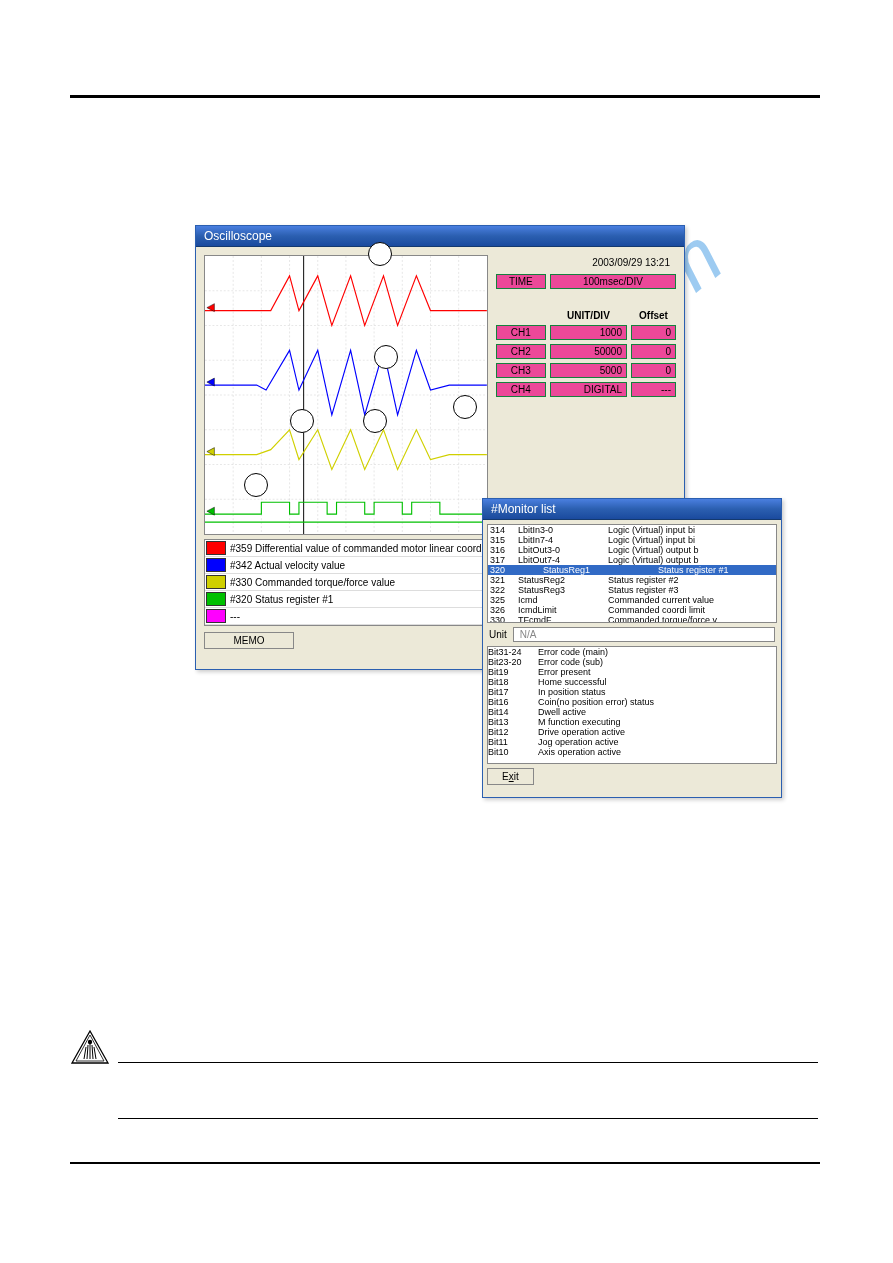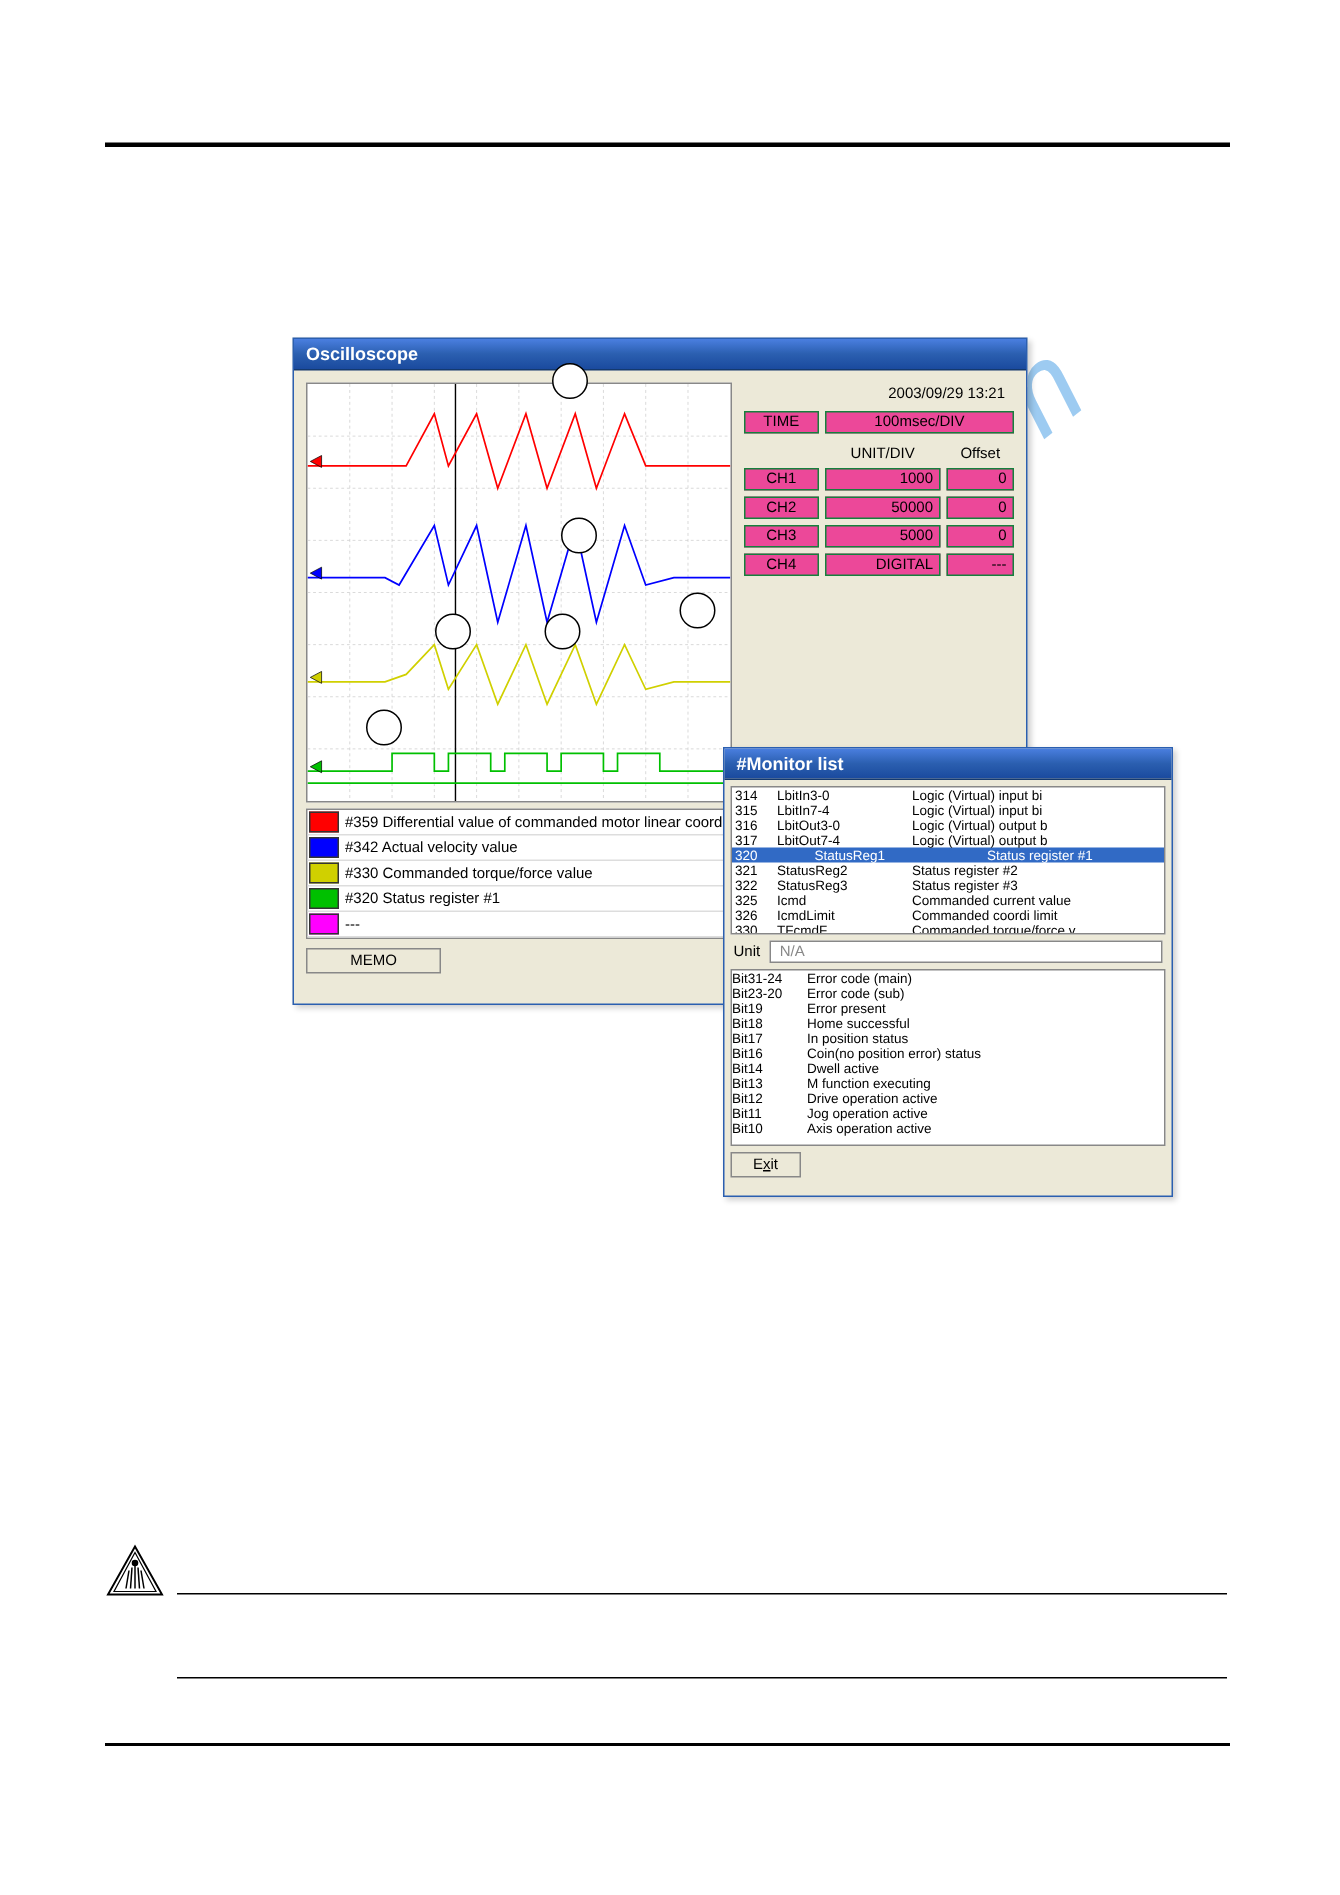--- a/index.html
+++ b/index.html
@@ -5,21 +5,21 @@
 * { margin: 0; padding: 0; box-sizing: border-box; font-family: Tahoma, Arial, sans-serif; }
 body { background: #fff; width: 893px; height: 1263px; position: relative; }
 
 .page-rule-top { position: absolute; top: 95px; left: 70px; width: 750px; height: 3px; background: #000; }
 .page-rule-bottom { position: absolute; top: 1162px; left: 70px; width: 750px; height: 2px; background: #000; }
 
 .watermark { position: absolute; top: 400px; left: 130px; font-size: 80px; color: #5da9e8; opacity: 0.6; transform: rotate(-38deg); pointer-events: none; font-style: italic; letter-spacing: 2px; }
 
 
 .win { position: absolute; border: 1px solid #2b5fb0; background: #ece9d8; font-size: 11px; box-shadow: 2px 2px 4px rgba(0,0,0,0.2); }
-.win-title { background: linear-gradient(to bottom, #4a7fe0 0%, #2b5fb0 50%, #1a4a9e 100%); color: #fff; padding: 3px 8px; font-size: 12px; font-weight: bold; border-bottom: 1px solid #14396e; }
+.win-title { background: linear-gradient(to bottom, #4a7fe0 0%, #2b5fb0 50%, #1a4a9e 100%); color: #fff; padding: 3px 8px; font-size: 12px; font-weight: normal; border-bottom: 1px solid #14396e; }
 
 .osc-win { top: 225px; left: 195px; width: 490px; height: 445px; }
 .osc-body { display: flex; padding: 8px; gap: 8px; }
 .osc-left { flex: 0 0 60%; }
 .osc-right { flex: 1; display: flex; flex-direction: column; gap: 4px; font-size: 10px; }
 
 .plot { width: 100%; height: 280px; background: #fff; border: 1px solid #888; position: relative; }
 .plot svg { width: 100%; height: 100%; }
 
 .legend { margin-top: 4px; border: 1px solid #888; background: #fff; }
@@ -144,21 +144,21 @@
 
       <button class="memo-btn">MEMO</button>
     </div>
 
     <div class="osc-right">
       <div style="text-align:right;padding:2px 6px;">2003/09/29 13:21</div>
       <div class="info-row">
         <div class="info-cell info-label">TIME</div>
         <div class="info-cell">100msec/DIV</div>
       </div>
-      <div class="info-row" style="margin-top:4px;">
+      <div class="info-row" style="margin-top:17px;font-weight:bold;">
         <div style="flex:0 0 50px;"></div>
         <div style="flex:1;text-align:center;">UNIT/DIV</div>
         <div style="flex:0 0 45px;text-align:center;">Offset</div>
       </div>
       <div class="info-row">
         <div class="info-cell info-label">CH1</div>
         <div class="info-cell" style="text-align:right;">1000</div>
         <div class="info-cell" style="flex:0 0 45px;text-align:right;">0</div>
       </div>
       <div class="info-row">

